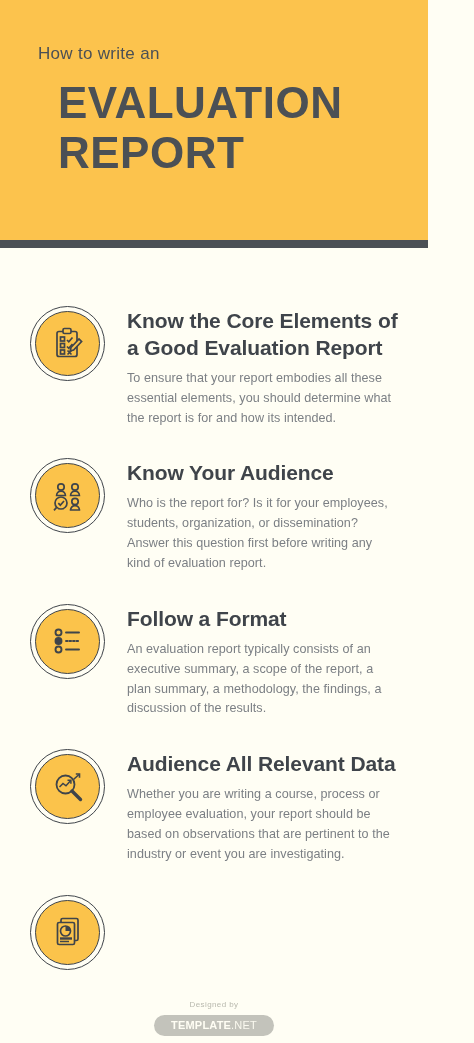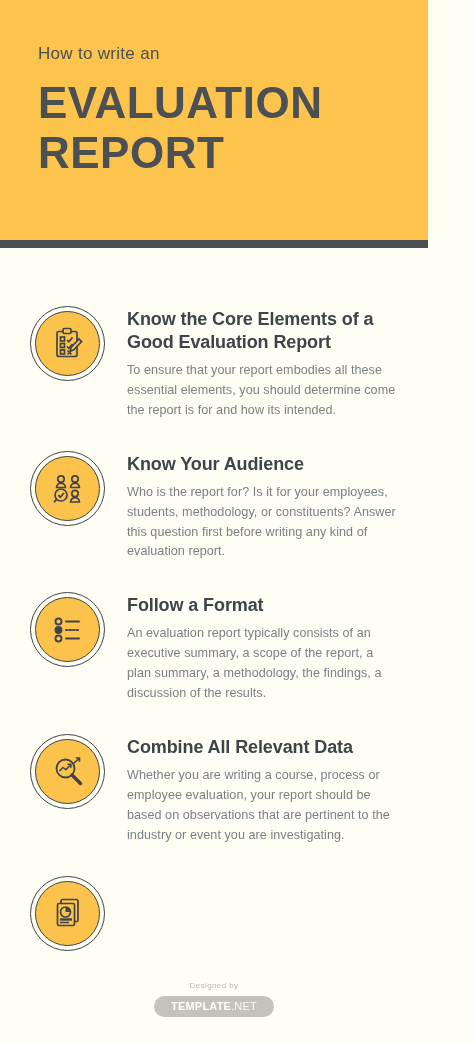--- a/index.html
+++ b/index.html
@@ -39,21 +39,21 @@
 
   .header-title {
     margin-top: 14px;
     font-size: 44px;
     font-weight: 700;
     color: #4b5055;
     line-height: 1.12;
     letter-spacing: 0.5px;
     text-transform: uppercase;
   }
-  .header-title .line { display: block; }
+  .header-title .line { display: block; margin-left: 20px; }
 
   .header-rule {
     width: 474px;
     height: 8px;
     background: #4b5055;
   }
 
   
   .content {
     padding: 58px 30px 0 30px;
@@ -91,21 +91,21 @@
   }
   .icon-disc svg { display: block; }
 
   .step-text {
     flex: 1 1 auto;
     padding-top: 2px;
     min-width: 0;
   }
 
   .step-title {
-    font-size: 18px;
+    font-size: 21px;
     font-weight: 700;
     color: #3f444a;
     line-height: 1.28;
     letter-spacing: -0.1px;
     margin-bottom: 7px;
   }
 
   .step-body {
     font-size: 12.6px;
     font-weight: 400;
@@ -166,21 +166,21 @@
             <rect x="12.5" y="26" width="4" height="4"></rect>
             <path d="M19 16 l1.8 1.8 L24.5 13.5"></path>
             <path d="M19 22.5 l1.8 1.8 L24.5 20"></path>
             <path d="M19.5 26.5 l4 4 M23.5 26.5 l-4 4"></path>
             <path d="M23 23.5 L31 15 l2.6 2.6 -8 8.4 -3.4 0.8 z" fill="#fbc34b"></path>
           </svg>
         </div>
       </div>
       <div class="step-text">
         <div class="step-title">Know the Core Elements of a Good Evaluation Report</div>
-        <div class="step-body">To ensure that your report embodies all these essential elements, you should determine come the report is for and how its intended.</div>
+        <div class="step-body">To ensure that your report embodies all these essential elements, you should determine what the report is for and how its intended.</div>
       </div>
     </div>
 
     <div class="step-row">
       <div class="icon-wrap">
         <div class="icon-ring"></div>
         <div class="icon-disc">
           <svg width="40" height="40" viewBox="0 0 40 40" fill="none" stroke="#3f444a" stroke-width="1.7">
             <circle cx="13" cy="11" r="3.2"></circle>
             <path d="M8.6 19.5c0-2.6 2-4.4 4.4-4.4s4.4 1.8 4.4 4.4z"></path>
@@ -189,21 +189,21 @@
             <circle cx="27" cy="25.5" r="3.2"></circle>
             <path d="M22.6 34c0-2.6 2-4.4 4.4-4.4s4.4 1.8 4.4 4.4z"></path>
             <circle cx="13" cy="27" r="6"></circle>
             <path d="M10.3 27.2 l2 2 L16 25"></path>
             <path d="M8.6 31.4 L6 34.4"></path>
           </svg>
         </div>
       </div>
       <div class="step-text">
         <div class="step-title">Know Your Audience</div>
-        <div class="step-body">Who is the report for? Is it for your employees, students, methodology, or constituents? Answer this question first before writing any kind of evaluation report.</div>
+        <div class="step-body">Who is the report for? Is it for your employees, students, organization, or dissemination? Answer this question first before writing any kind of evaluation report.</div>
       </div>
     </div>
 
     <div class="step-row">
       <div class="icon-wrap">
         <div class="icon-ring"></div>
         <div class="icon-disc">
           <svg width="40" height="40" viewBox="0 0 40 40" fill="none" stroke="#3f444a" stroke-width="1.9">
             <circle cx="10.5" cy="11.5" r="3"></circle>
             <path d="M18 11.5 H31" stroke-linecap="round"></path>
@@ -228,21 +228,21 @@
             <circle cx="17.5" cy="17.5" r="9"></circle>
             <path d="M24 24 L32.5 32.5" stroke-width="3.4" stroke-linecap="round"></path>
             <path d="M11.5 20 l3.5 -3.6 3 2.4 4.5 -5" stroke-width="1.5"></path>
             <path d="M19.5 13.3 h3.4 v3.4" stroke-width="1.5"></path>
             <path d="M25.5 12.5 L31 7.5" stroke-width="1.6"></path>
             <path d="M27.8 7 H31.5 V10.7" stroke-width="1.6"></path>
           </svg>
         </div>
       </div>
       <div class="step-text">
-        <div class="step-title">Combine All Relevant Data</div>
+        <div class="step-title">Audience All Relevant Data</div>
         <div class="step-body">Whether you are writing a course, process or employee evaluation, your report should be based on observations that are pertinent to the industry or event you are investigating.</div>
       </div>
     </div>
 
     <div class="step-row">
       <div class="icon-wrap">
         <div class="icon-ring"></div>
         <div class="icon-disc">
           <svg width="40" height="40" viewBox="0 0 40 40" fill="none" stroke="#3f444a" stroke-width="1.7">
             <rect x="13" y="6.5" width="17" height="22" rx="1.6" fill="#fbc34b"></rect>

